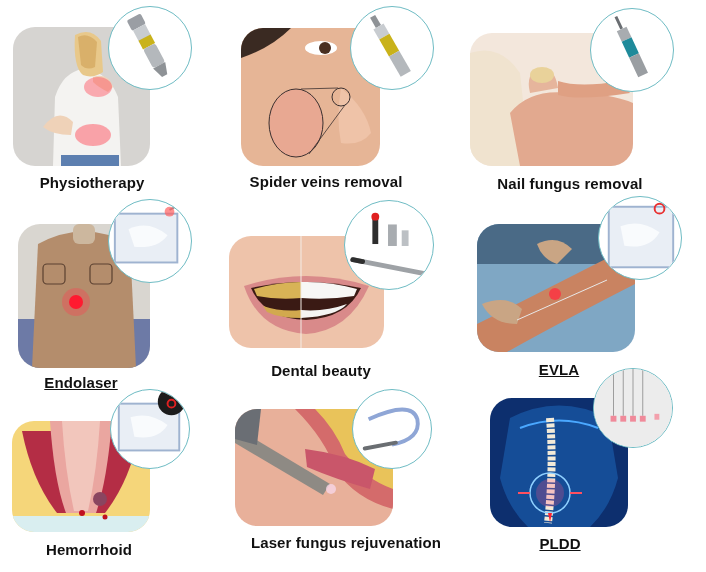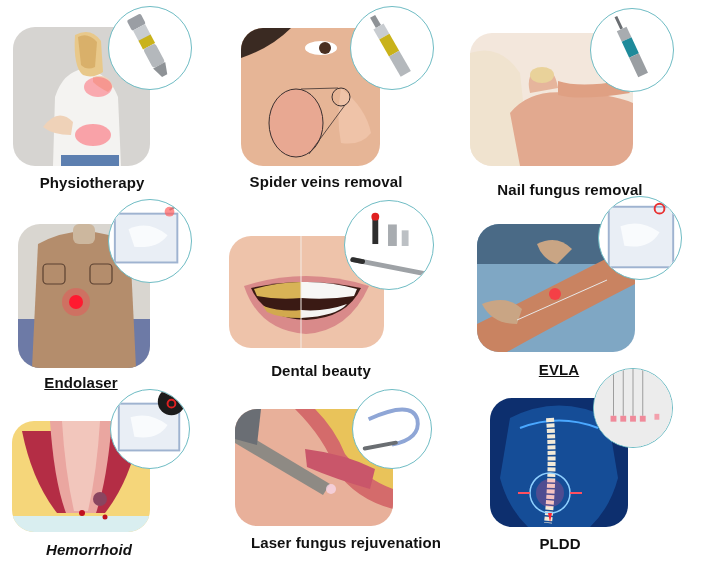--- a/index.html
+++ b/index.html
@@ -86,21 +86,21 @@
   <div class="inset" style="left:590px;top:8px;width:84px;height:84px;">
     <svg viewBox="0 0 84 84">
       <g transform="rotate(-25 42 42)">
         <rect x="40" y="4" width="3" height="14" fill="#6a6e72"></rect>
         <rect x="36" y="18" width="11" height="12" fill="#a8acb0"></rect>
         <rect x="36" y="30" width="11" height="18" fill="#1f8a9a"></rect>
         <rect x="36" y="48" width="11" height="22" fill="#9a9ea2"></rect>
       </g>
     </svg>
   </div>
-  <div class="label" style="left:560px;top:181px;">Nail fungus removal</div>
+  <div class="label" style="left:560px;top:175px;">Nail fungus removal</div>
 </div>
 
 <div class="card">
   <div class="photo" style="left:18px;top:224px;width:132px;height:144px;">
     <svg viewBox="0 0 132 144" preserveAspectRatio="none">
       <rect width="132" height="144" fill="#d9d6d0"></rect>
       <rect x="0" y="95" width="132" height="49" fill="#6d7aa6"></rect>
       <path d="M20 20 Q66 -5 112 20 L118 144 H14Z" fill="#b48d6c"></path>
       <rect x="55" y="0" width="22" height="20" rx="6" fill="#ccb79e"></rect>
       <rect x="25" y="40" width="22" height="20" rx="4" fill="none" stroke="#5a4030" stroke-width="1.2"></rect>
@@ -183,21 +183,21 @@
     </svg>
   </div>
   <div class="inset" style="left:110px;top:389px;width:80px;height:80px;">
     <svg viewBox="0 0 80 80">
       <rect x="8" y="14" width="62" height="48" fill="#e9eef5" stroke="#9fb3d0" stroke-width="2"></rect>
       <path d="M20 28 Q40 22 58 36 Q48 52 24 48Z" fill="#f9fbfd"></path>
       <circle cx="62" cy="12" r="14" fill="#1c1c1c"></circle>
       <circle cx="62" cy="14" r="4" fill="none" stroke="#e02020" stroke-width="2"></circle>
     </svg>
   </div>
-  <div class="label" style="left:79px;top:541px;font-style:italic;">Hemorrhoid</div>
+  <div class="label" style="left:79px;top:541px;">Hemorrhoid</div>
 </div>
 
 <div class="card">
   <div class="photo" style="left:235px;top:409px;width:158px;height:117px;">
     <svg viewBox="0 0 158 117" preserveAspectRatio="none">
       <rect width="158" height="117" fill="#e8b09a"></rect>
       <path d="M60 0 Q90 30 100 60 Q120 90 158 100 V0Z" fill="#d46b6b"></path>
       <path d="M80 0 Q100 20 110 45 Q130 70 158 80 V0Z" fill="#e9c35a"></path>
       <path d="M70 40 Q110 45 140 60 L135 80 Q100 70 72 58Z" fill="#c9566a"></path>
       <path d="M0 18 L95 75 L88 86 L0 34Z" fill="#8e8a84"></path>
@@ -235,14 +235,14 @@
       <line x1="30" y1="0" x2="30" y2="48" stroke="#9a9a9a" stroke-width="1"></line>
       <line x1="40" y1="0" x2="40" y2="48" stroke="#9a9a9a" stroke-width="1"></line>
       <line x1="50" y1="0" x2="50" y2="48" stroke="#9a9a9a" stroke-width="1"></line>
       <rect x="17" y="48" width="6" height="6" fill="#f08a9a"></rect>
       <rect x="27" y="48" width="6" height="6" fill="#f08a9a"></rect>
       <rect x="37" y="48" width="6" height="6" fill="#f08a9a"></rect>
       <rect x="47" y="48" width="6" height="6" fill="#f08a9a"></rect>
       <rect x="62" y="46" width="5" height="6" fill="#f3a0ac"></rect>
     </svg>
   </div>
-  <div class="label" style="left:550px;top:535px;">PLDD</div>
+  <div class="label" style="left:550px;top:535px;text-decoration:underline;">PLDD</div>
 </div>
 
 </body></html>

